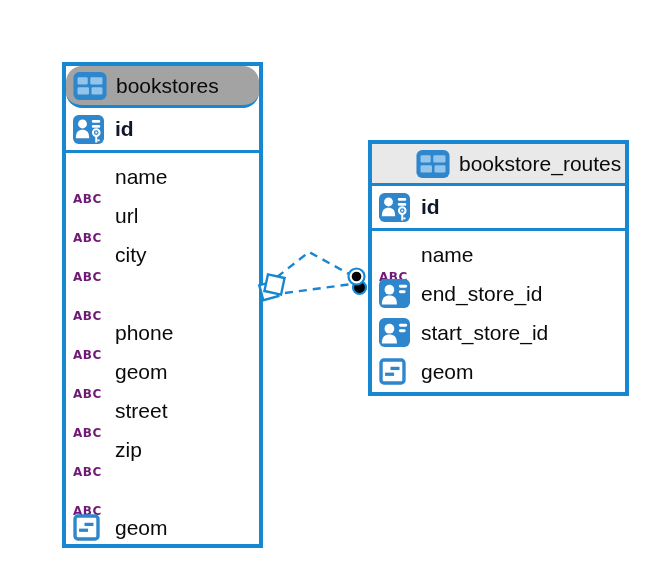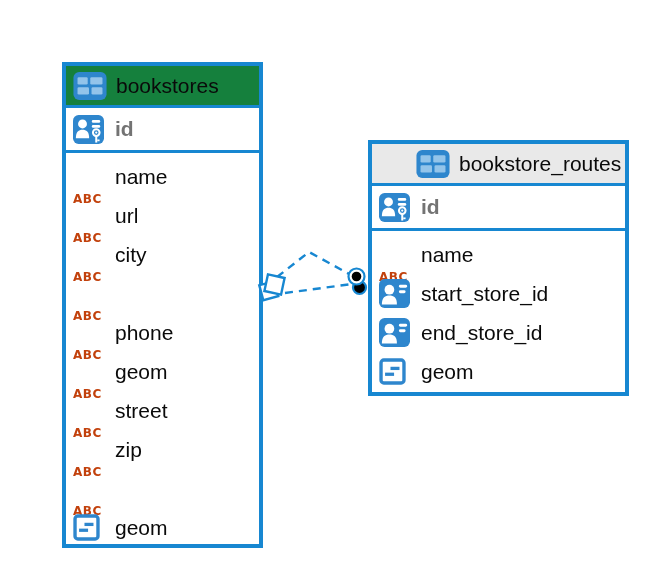--- a/index.html
+++ b/index.html
@@ -28,21 +28,21 @@
     box-sizing:border-box;
     font-size:21px;color:#0a0a0a;
   }
   .pk-row{
     display:flex;align-items:center;
     gap:8px;
     padding:0 7px;
     height:45px;flex:0 0 45px;
     border-bottom:3px solid #1787d1;
     box-sizing:border-box;
-    font-size:21px;font-weight:bold;color:#737373;
+    font-size:21px;font-weight:bold;color:#0f172a;
   }
   .body{
     display:flex;flex-direction:column;
     justify-content:space-around;
     flex:1 1 auto;
     padding:4px 0;
   }
   .row{
     display:flex;align-items:center;
     gap:8px;
@@ -52,39 +52,39 @@
   }
   .icon-slot{
     width:34px;flex:0 0 34px;
     display:flex;align-items:center;justify-content:flex-start;
   }
   .abc{
     font-family:"DejaVu Sans","Liberation Sans",sans-serif;
     font-weight:800;
     font-size:12px;
     letter-spacing:0.5px;
-    color:#c2410c;
+    color:#701a75;
     line-height:1;
     margin-top:44px;
   }
   .label{white-space:nowrap;}
   svg{display:block;}
   #relations{
     position:absolute;left:0;top:0;
     pointer-events:none;
   }
   #relations [data-interactable="true"]{pointer-events:stroke;}
 </style>
 </head>
 <body>
 
 <div class="canvas" data-interactable="false">
 
   <div class="entity" style="left:62px;top:62px;width:201px;height:486px;" data-interactable="true">
-    <div class="entity-header" style="background:#15803d;" data-interactable="true">
+    <div class="entity-header" style="background:#a3a3a3;border-radius:16px;" data-interactable="true">
       <span class="icon-slot" data-interactable="false">
         <svg width="34" height="28" viewBox="0 0 26 22">
           <rect x="0" y="0" width="26" height="22" rx="4.5" fill="#2e86cd"></rect>
           <rect x="3.2" y="4.2" width="8" height="5.6" rx="1" fill="#93c4ea"></rect>
           <rect x="13.2" y="4.2" width="9.6" height="5.6" rx="1" fill="#93c4ea"></rect>
           <rect x="3.2" y="12" width="9" height="5.6" rx="1" fill="#93c4ea"></rect>
           <rect x="14.2" y="12" width="8.6" height="5.6" rx="1" fill="#93c4ea"></rect>
         </svg>
       </span>
       <span class="label" data-interactable="false">bookstores</span>
@@ -214,33 +214,33 @@
       <div class="row" data-interactable="true">
         <span class="icon-slot" data-interactable="false">
           <svg width="31" height="29" viewBox="0 0 28 26">
             <rect x="0" y="0" width="28" height="26" rx="5" fill="#2e86cd"></rect>
             <circle cx="9.4" cy="9.6" r="4.4" fill="#ffffff"></circle>
             <path d="M 2.6 23 C 2.6 16.4 5.6 14.8 9.4 14.8 C 13.2 14.8 16.2 16.4 16.2 23 Z" fill="#ffffff"></path>
             <rect x="18" y="5" width="7.4" height="2.7" rx="1.3" fill="#ffffff"></rect>
             <rect x="18" y="10" width="6" height="2.7" rx="1.3" fill="#ffffff"></rect>
           </svg>
         </span>
-        <span class="label" data-interactable="false">start_store_id</span>
+        <span class="label" data-interactable="false">end_store_id</span>
       </div>
       <div class="row" data-interactable="true">
         <span class="icon-slot" data-interactable="false">
           <svg width="31" height="29" viewBox="0 0 28 26">
             <rect x="0" y="0" width="28" height="26" rx="5" fill="#2e86cd"></rect>
             <circle cx="9.4" cy="9.6" r="4.4" fill="#ffffff"></circle>
             <path d="M 2.6 23 C 2.6 16.4 5.6 14.8 9.4 14.8 C 13.2 14.8 16.2 16.4 16.2 23 Z" fill="#ffffff"></path>
             <rect x="18" y="5" width="7.4" height="2.7" rx="1.3" fill="#ffffff"></rect>
             <rect x="18" y="10" width="6" height="2.7" rx="1.3" fill="#ffffff"></rect>
           </svg>
         </span>
-        <span class="label" data-interactable="false">end_store_id</span>
+        <span class="label" data-interactable="false">start_store_id</span>
       </div>
       <div class="row" data-interactable="true">
         <span class="icon-slot" data-interactable="false">
           <svg width="27" height="27" viewBox="0 0 24 24">
             <rect x="1.8" y="1.8" width="20.4" height="20.4" rx="2.5" fill="#ffffff" stroke="#2e86cd" stroke-width="3"></rect>
             <rect x="10.2" y="7.8" width="8" height="2.9" fill="#2e86cd"></rect>
             <rect x="5.4" y="13" width="8" height="2.9" fill="#2e86cd"></rect>
           </svg>
         </span>
         <span class="label" data-interactable="false">geom</span>

